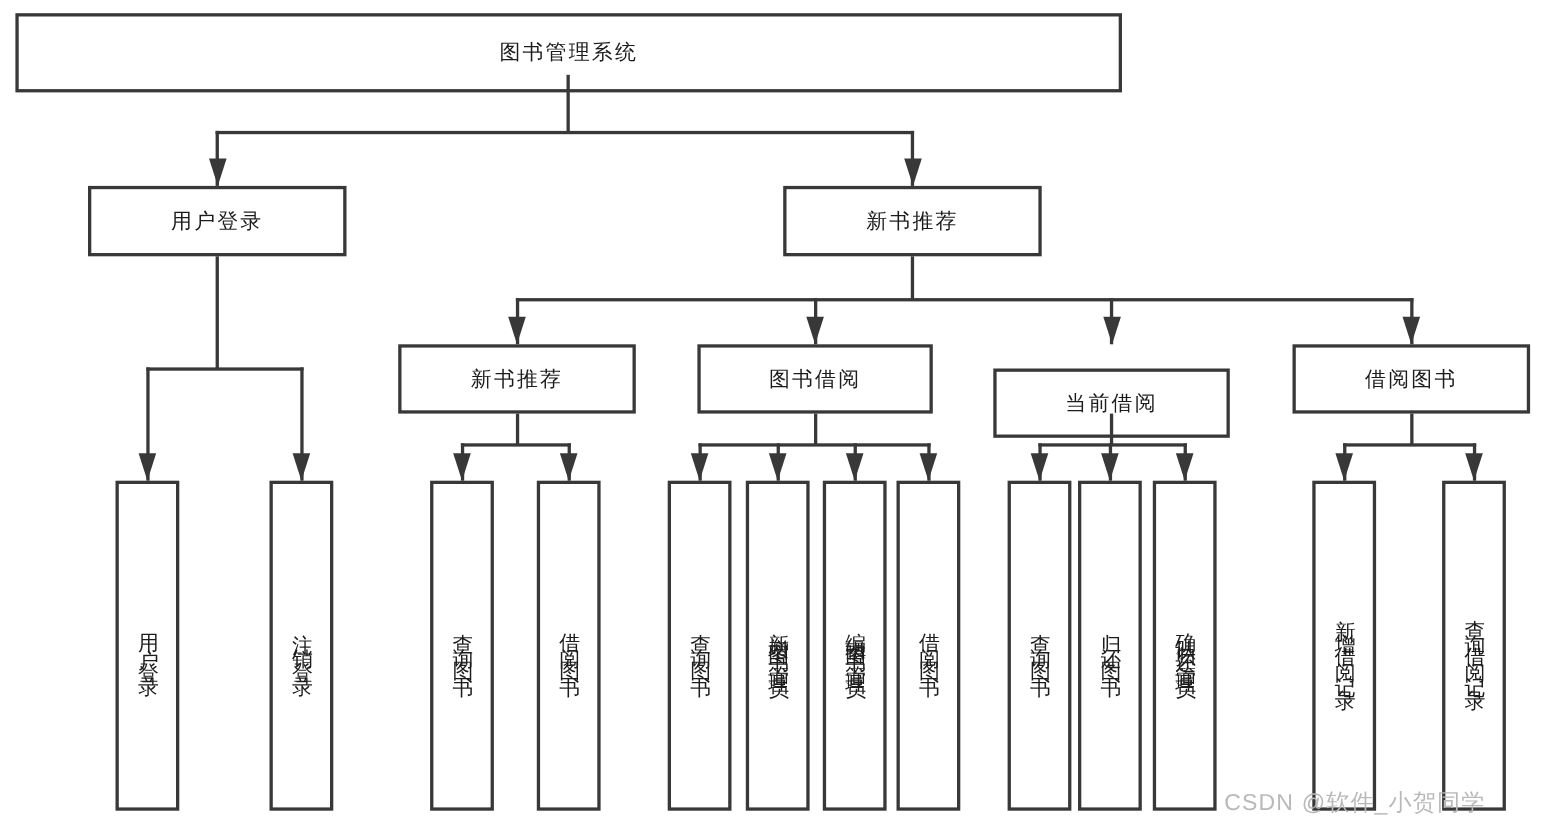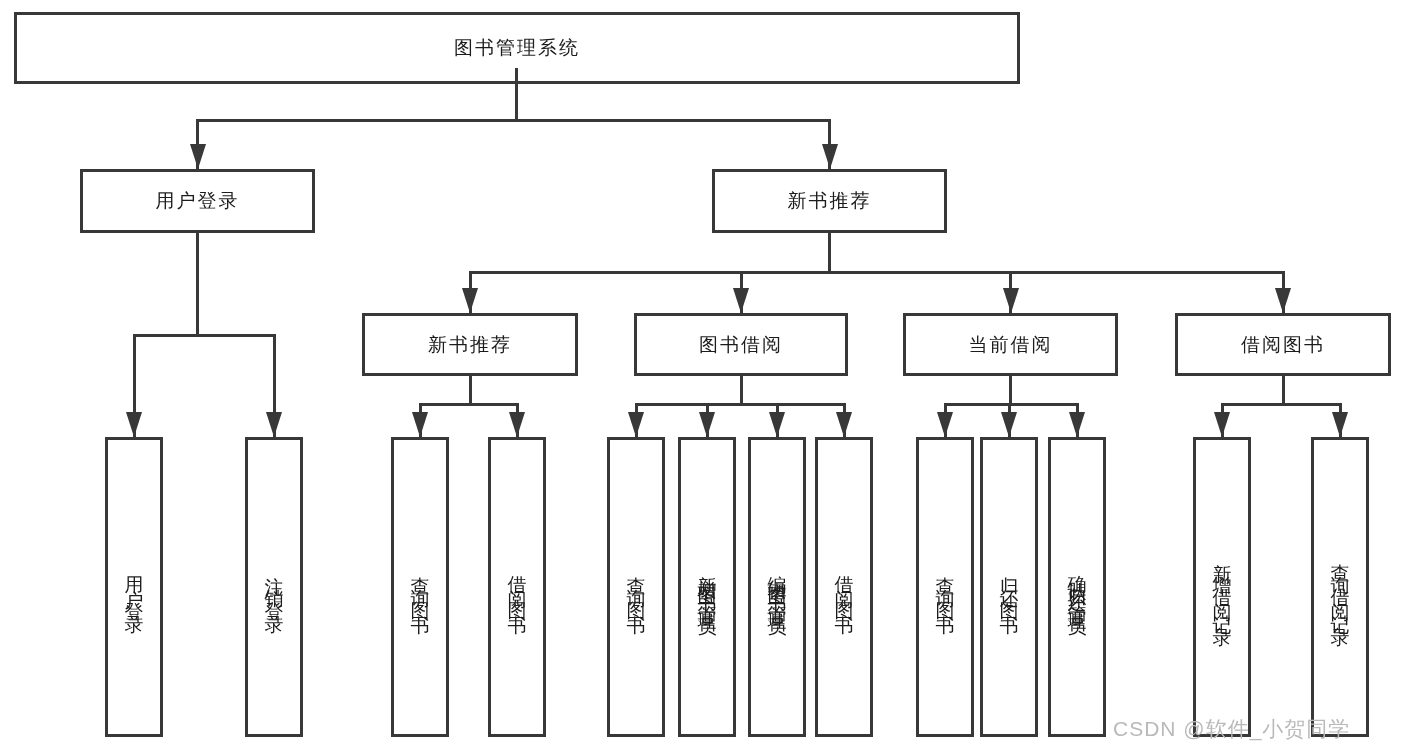--- a/index.html
+++ b/index.html
@@ -62,21 +62,21 @@
 
 <div id="stage">
 
   <div class="node hnode root">图书管理系统</div>
 
   <div class="node hnode lvl2" style="left:80px;">用户登录</div>
   <div class="node hnode lvl2" style="left:712px;">新书推荐</div>
 
   <div class="node hnode lvl3" style="left:634px;width:214px;">图书借阅</div>
   <div class="node hnode lvl3" style="left:362px;width:216px;">新书推荐</div>
-  <div class="node hnode lvl3" style="left:903px;width:215px;">当前借阅</div>
+  <div class="node hnode lvl3" style="left:903px;width:215px;margin-top:22px;">当前借阅</div>
   <div class="node hnode lvl3" style="left:1175px;width:216px;">借阅图书</div>
 
   <div class="node vbox" style="left:105px;">
       <span class="vtext">用户登录</span>
     </div>
   <div class="node vbox" style="left:245px;">
       <span class="vtext">注销登录</span>
     </div>
 
   <div class="node vbox" style="left:391px;">

